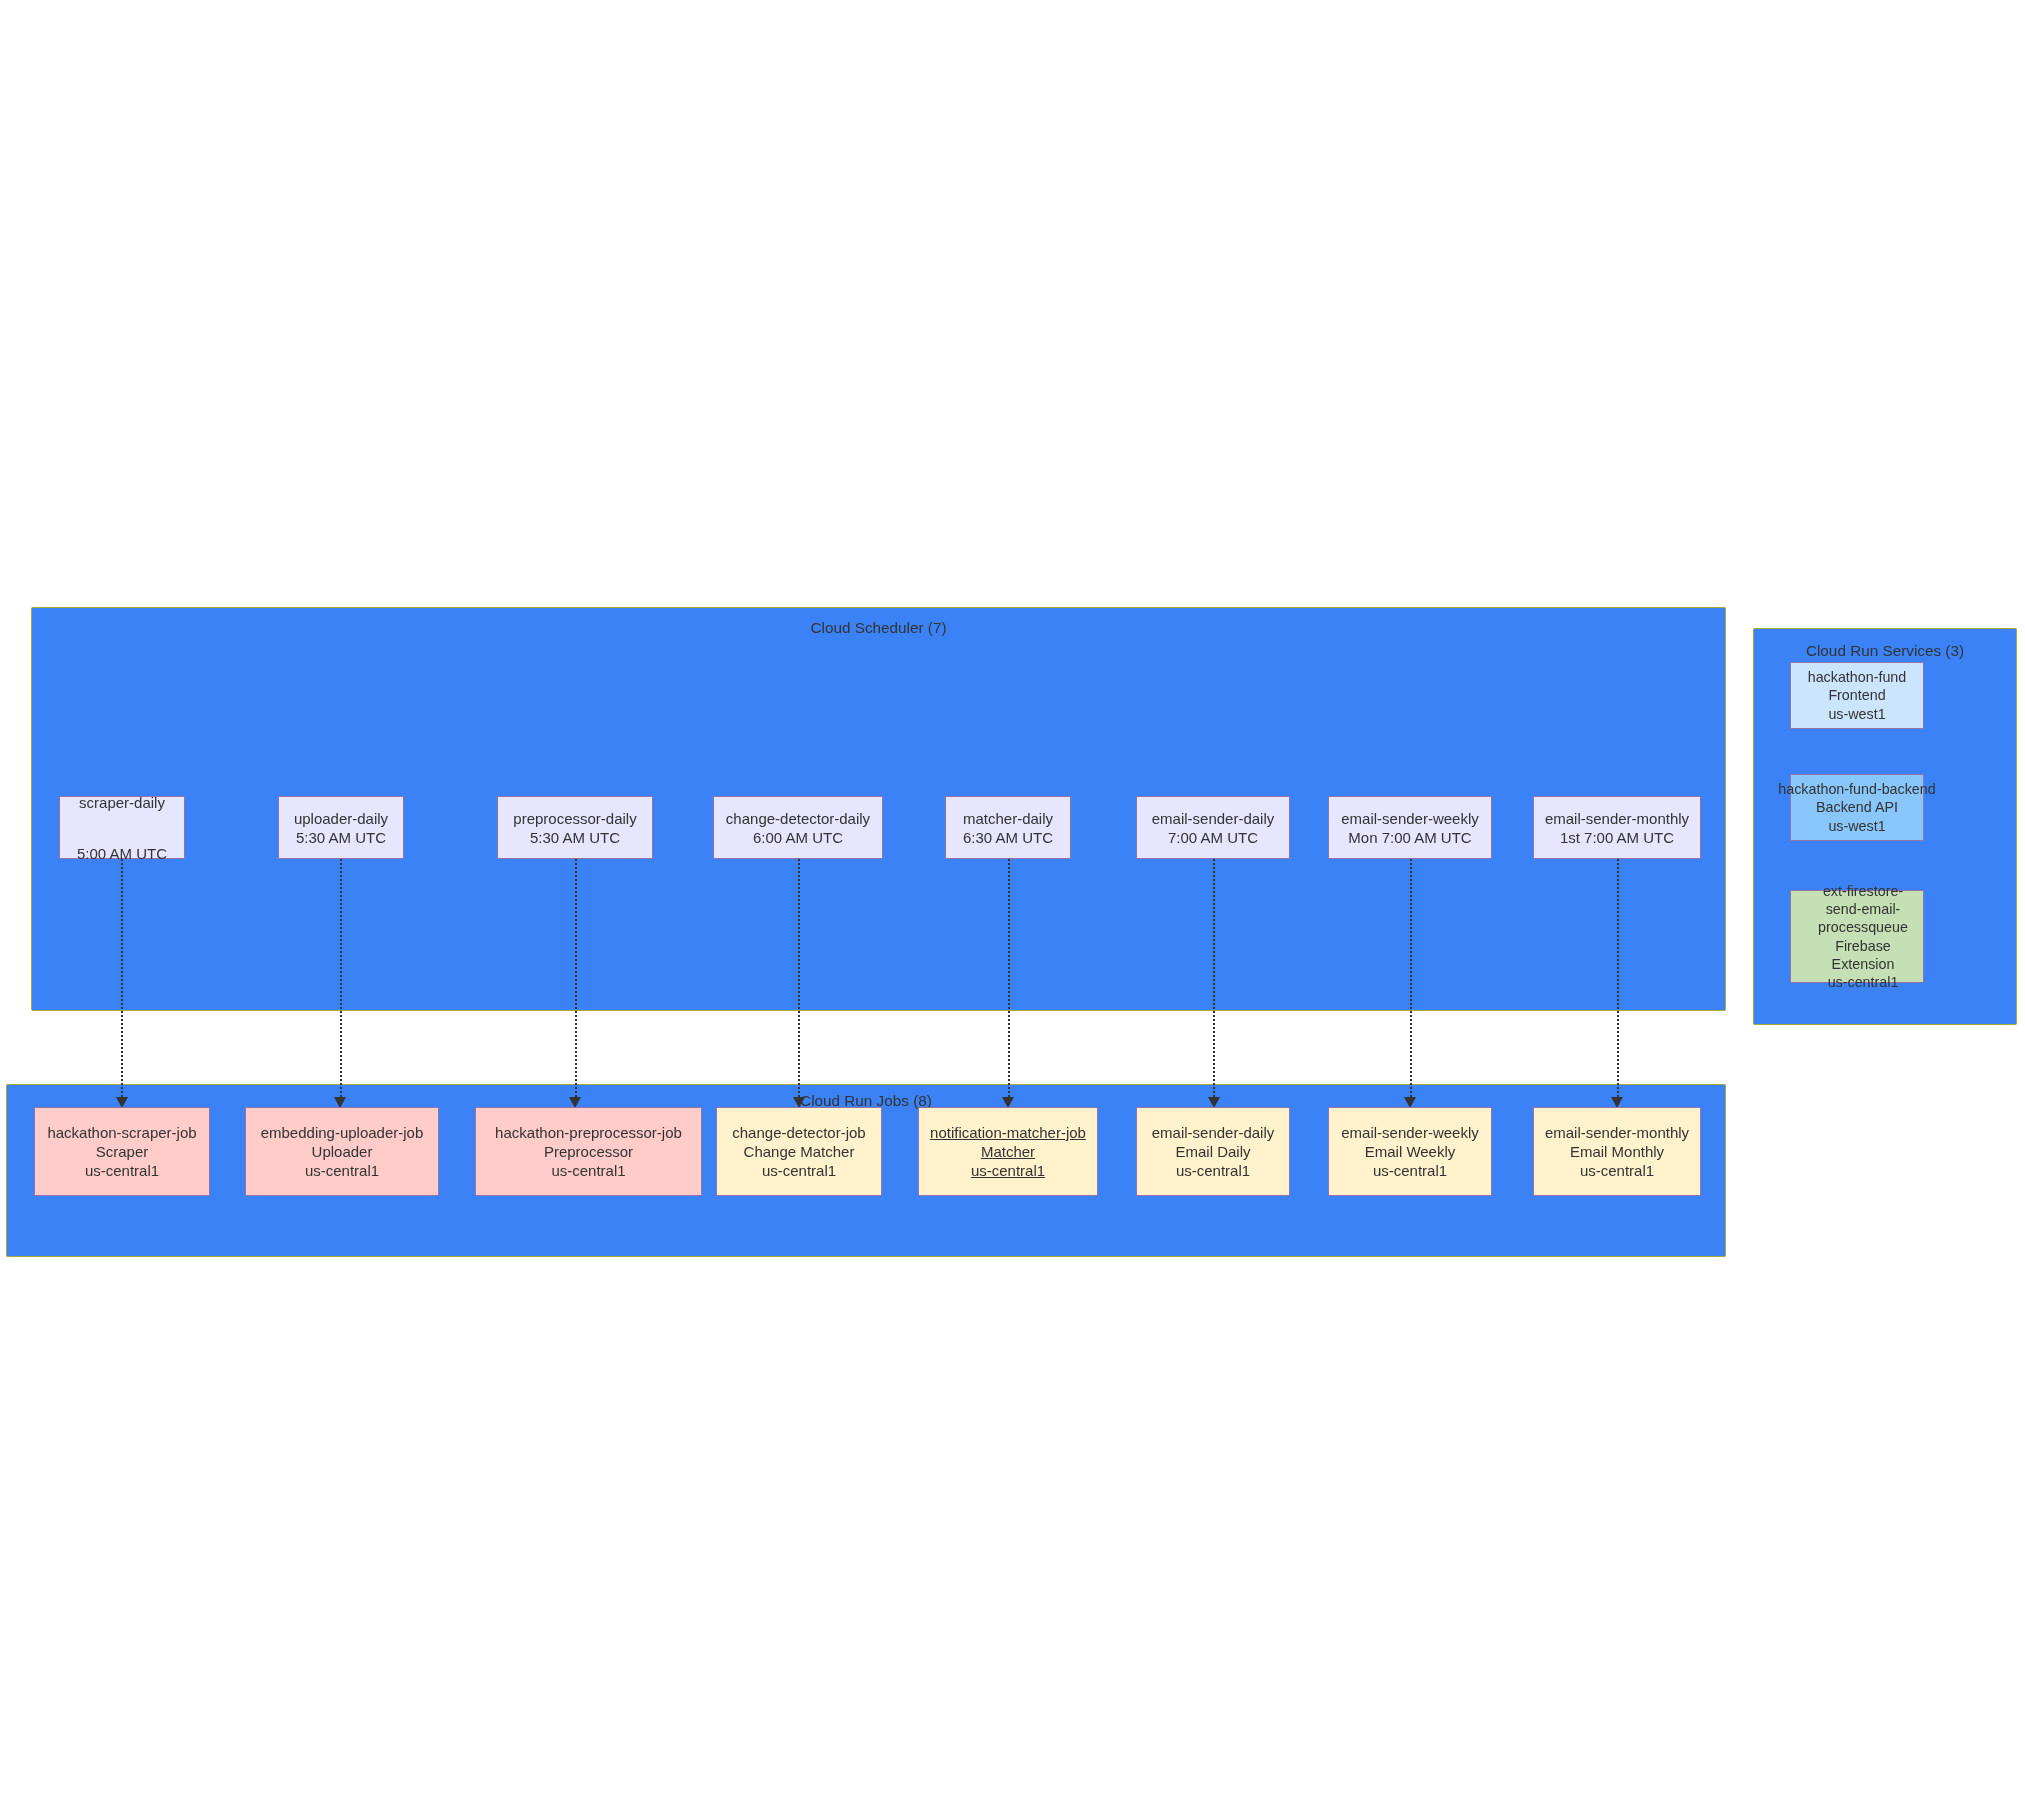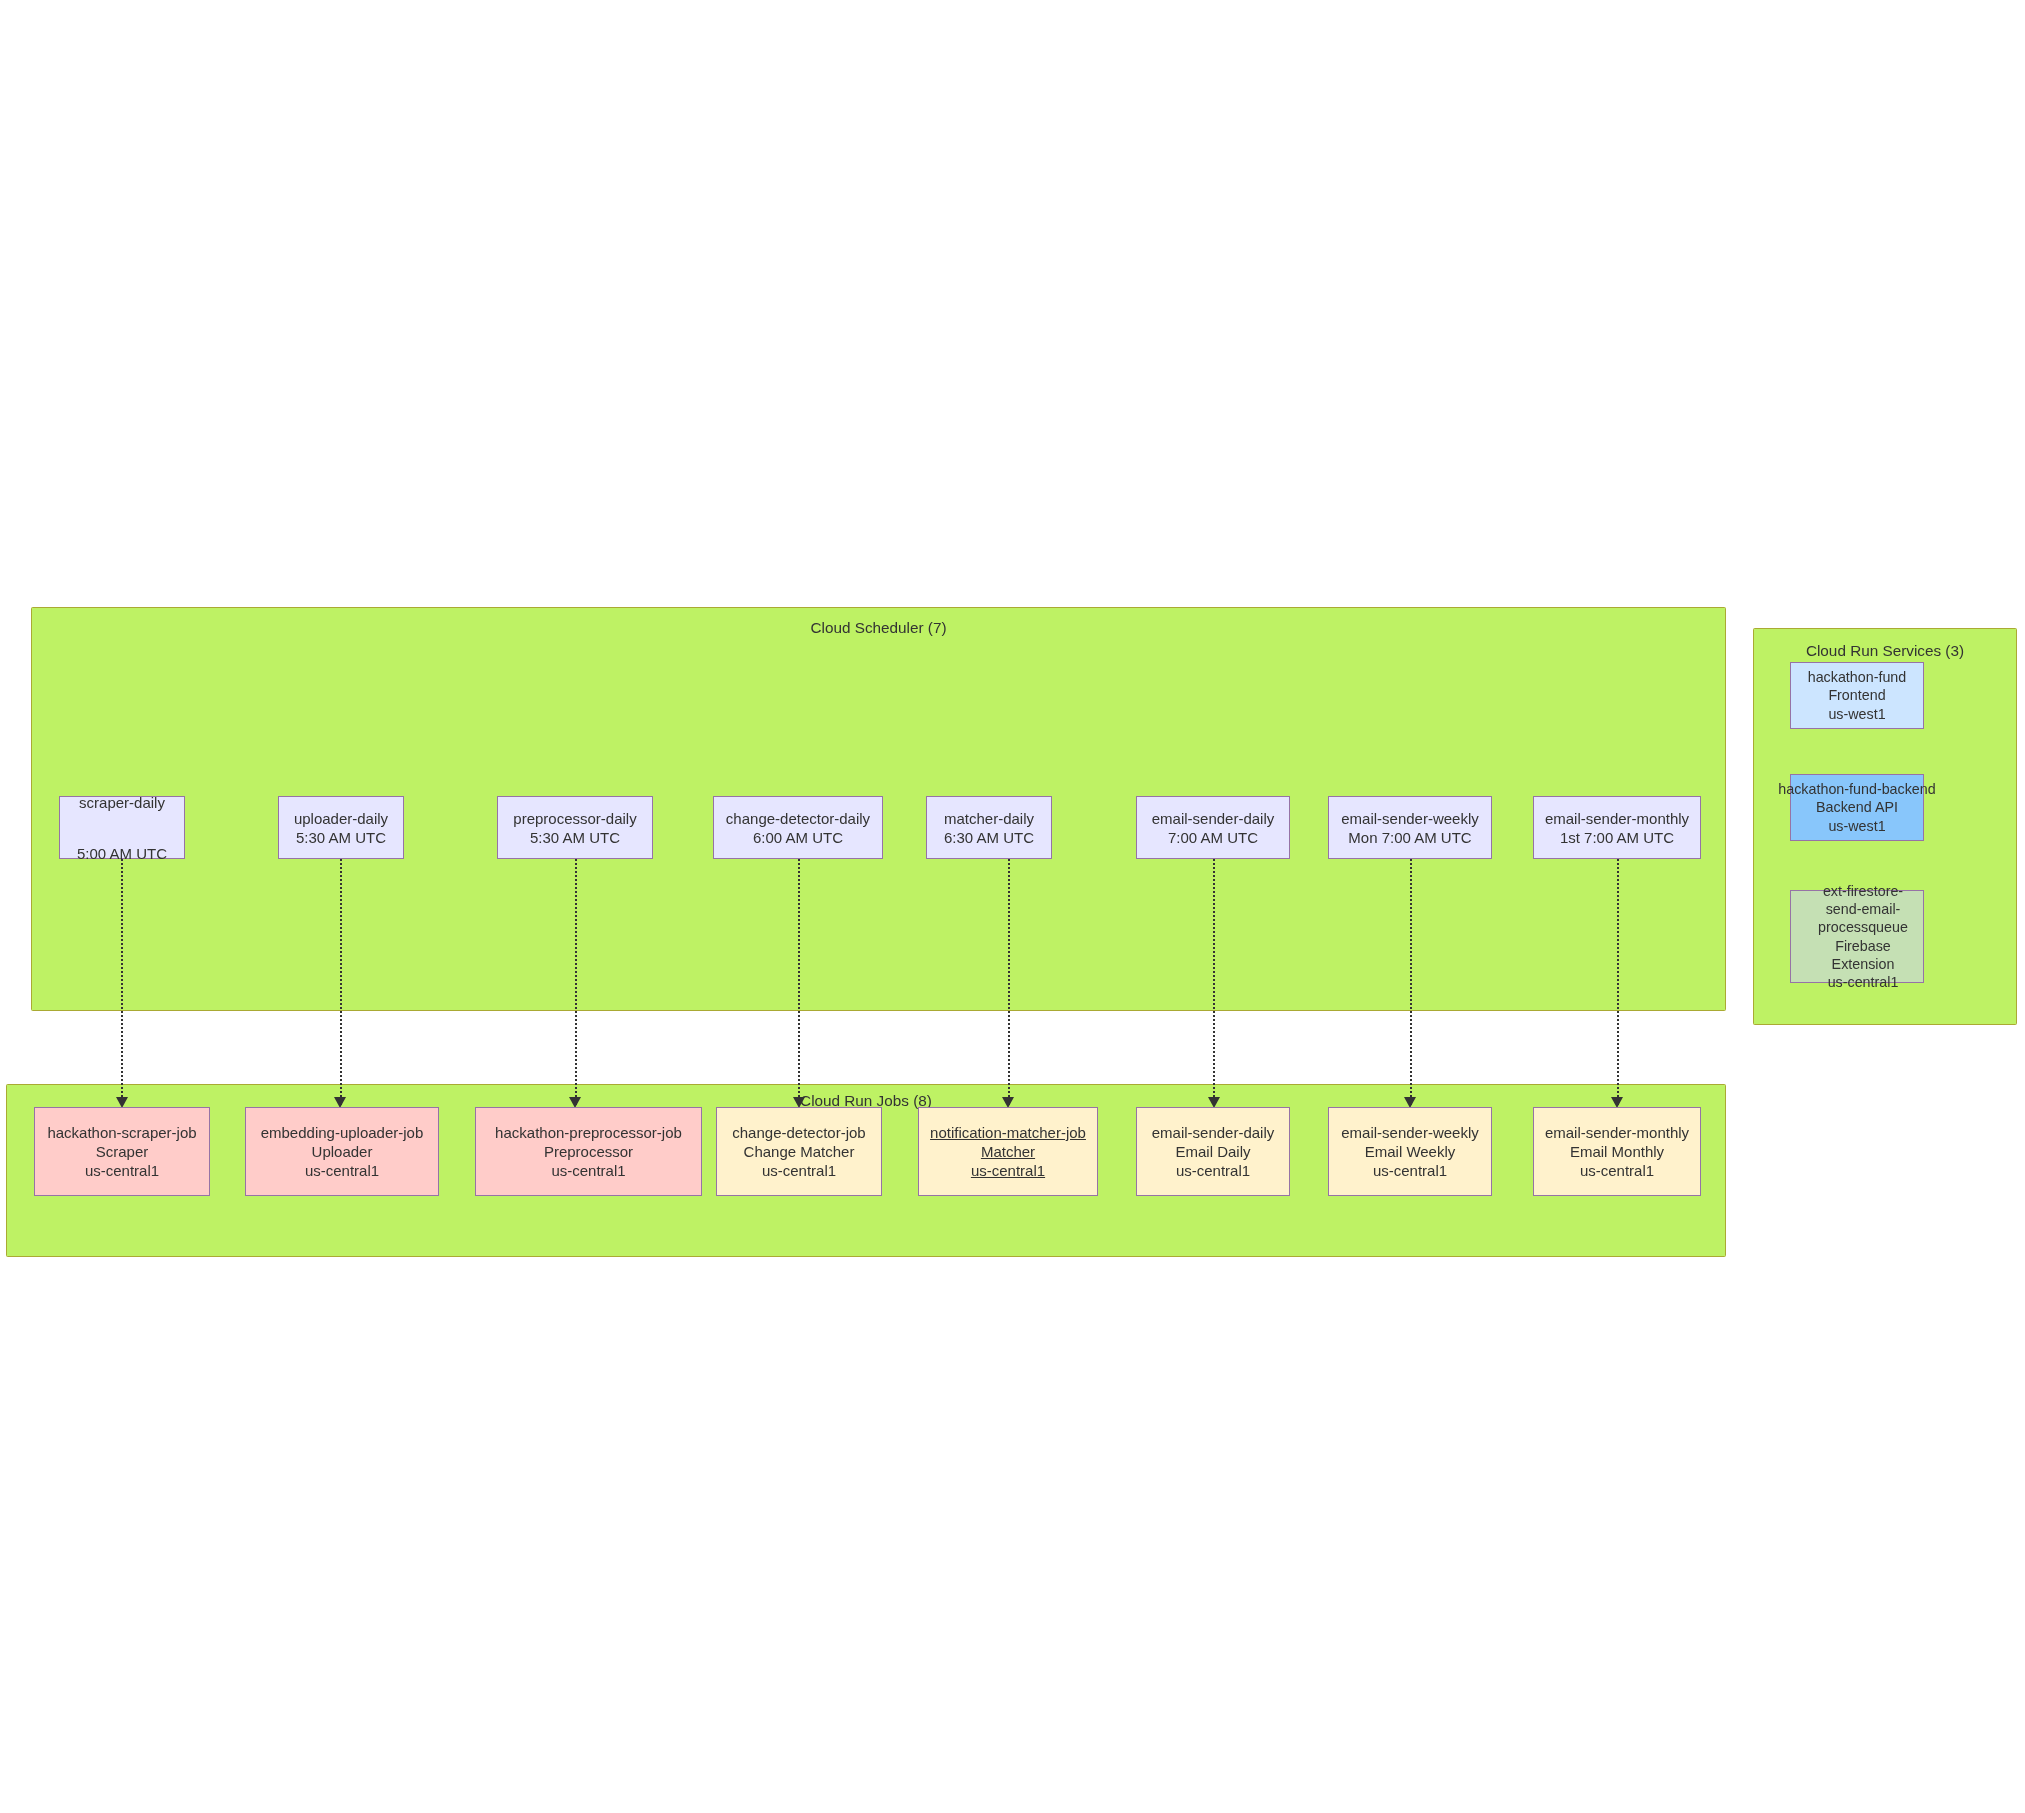--- a/index.html
+++ b/index.html
@@ -12,21 +12,21 @@
     height: 1813px;
     position: relative;
     font-family: "Liberation Sans", "DejaVu Sans", sans-serif;
     color: #333333;
     overflow: hidden;
   }
 
   
   .cluster {
     position: absolute;
-    background: #bef264;
+    background: #3b82f6;
     border: 1.5px solid #aaaa33;
     border-radius: 1.5px;
     box-sizing: border-box;
   }
   .cluster-title {
     position: absolute;
     left: 0;
     right: 0;
     text-align: center;
     font-size: 15.3px;
@@ -144,21 +144,21 @@
   <span class="line">5:30 AM UTC</span>
 </div>
 <div class="node sched-node" style="left:499px; width:156px; left:497px;">
   <span class="line">preprocessor-daily</span>
   <span class="line">5:30 AM UTC</span>
 </div>
 <div class="node sched-node" style="left:713px; width:170px;">
   <span class="line">change-detector-daily</span>
   <span class="line">6:00 AM UTC</span>
 </div>
-<div class="node sched-node" style="left:926px;">
+<div class="node sched-node" style="left:945px;">
   <span class="line">matcher-daily</span>
   <span class="line">6:30 AM UTC</span>
 </div>
 <div class="node sched-node" style="left:1136px; width:154px;">
   <span class="line">email-sender-daily</span>
   <span class="line">7:00 AM UTC</span>
 </div>
 <div class="node sched-node" style="left:1328px; width:164px;">
   <span class="line">email-sender-weekly</span>
   <span class="line">Mon 7:00 AM UTC</span>

